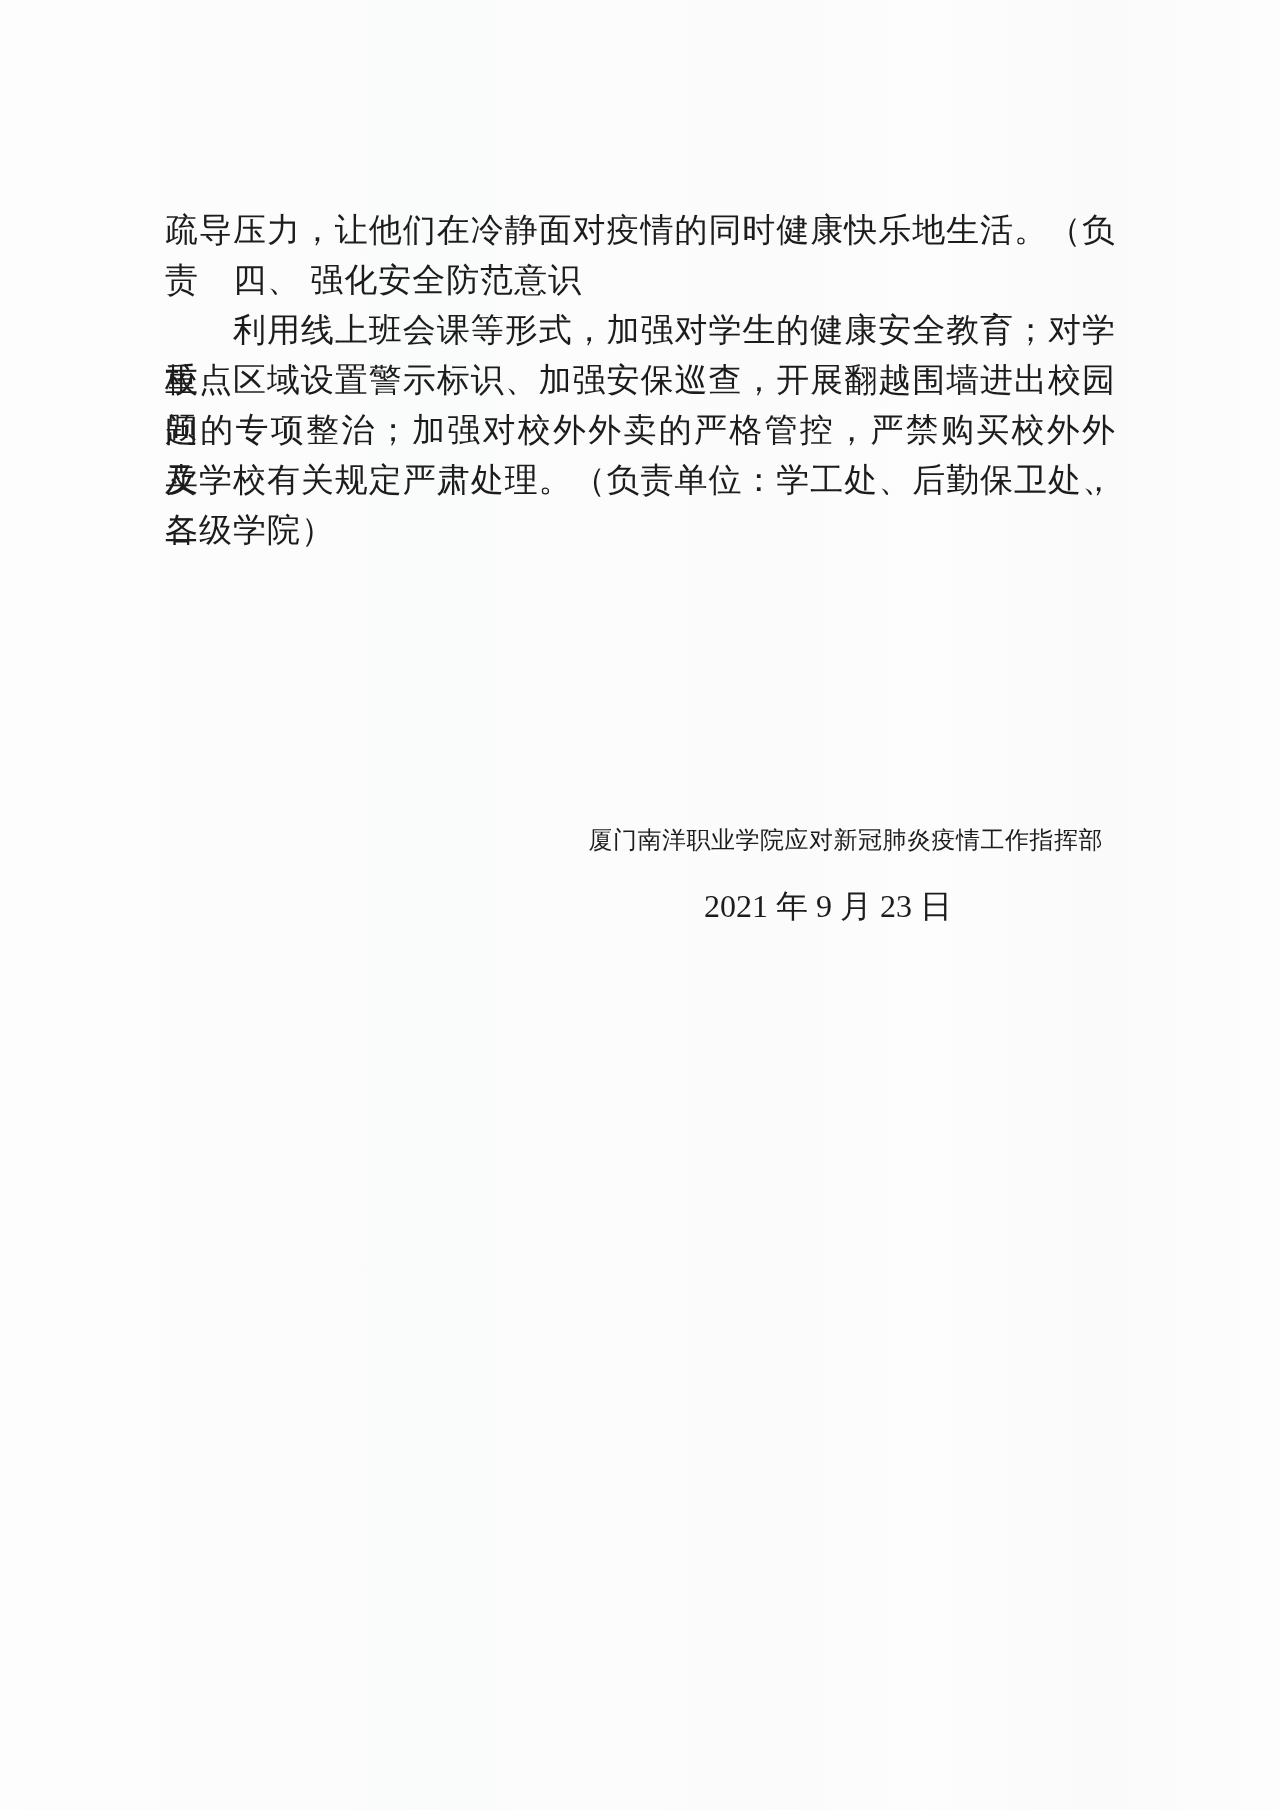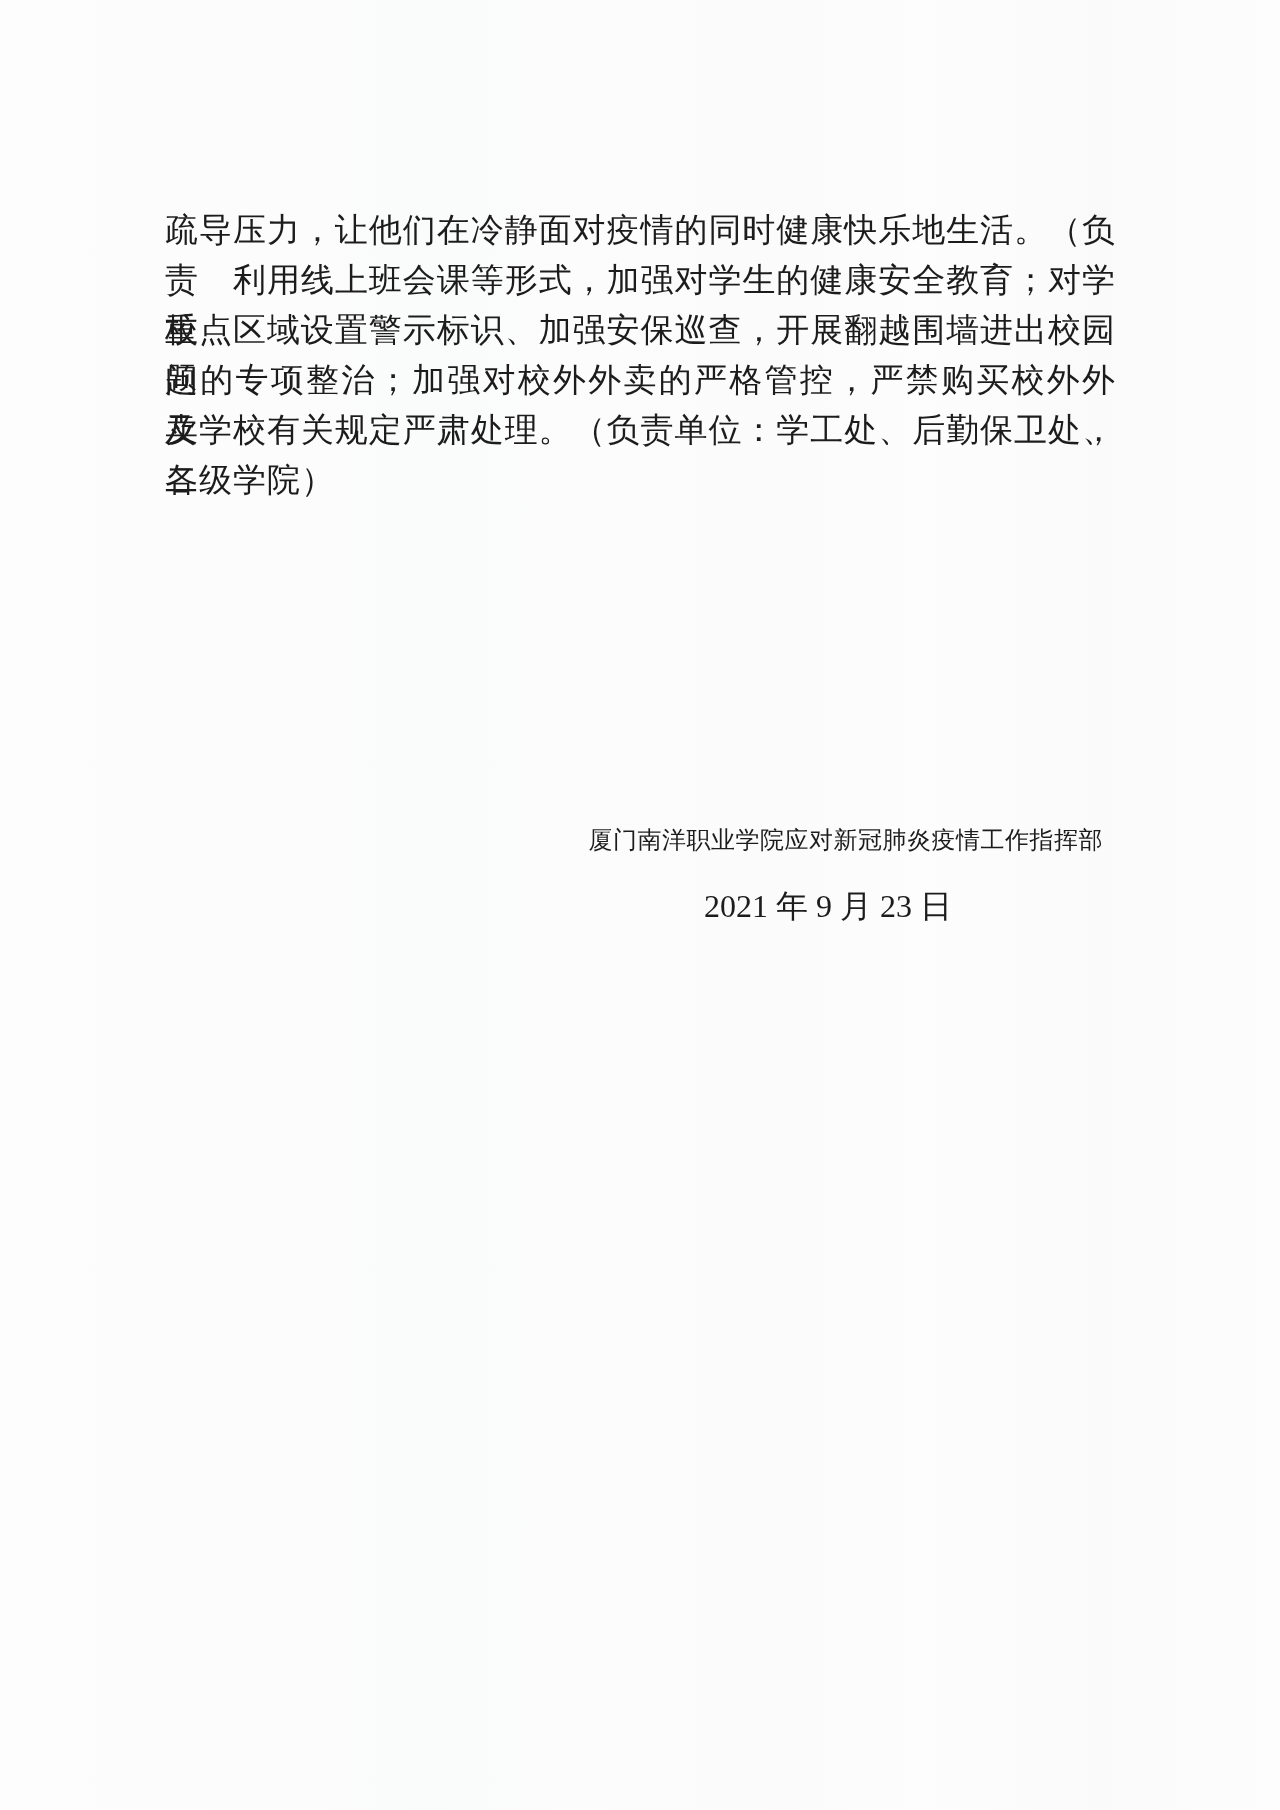--- a/index.html
+++ b/index.html
@@ -65,20 +65,21 @@
     font-size: 32px;
     white-space: nowrap;
   }
 </style>
 </head>
 <body>
 
 <div class="page">
   <div class="body-text">
     <div class="line justify">疏导压力，让他们在冷静面对疫情的同时健康快乐地生活。（负责</div>
+    <div class="line indent">四、 强化安全防范意识</div>
     <div class="line indent justify">利用线上班会课等形式，加强对学生的健康安全教育；对学校</div>
     <div class="line justify">重点区域设置警示标识、加强安保巡查，开展翻越围墙进出校园问</div>
     <div class="line justify">题的专项整治；加强对校外外卖的严格管控，严禁购买校外外卖，</div>
     <div class="line justify">及学校有关规定严肃处理。（负责单位：学工处、后勤保卫处、各</div>
     <div class="line">二级学院）</div>
   </div>
 
   <div class="signature">厦门南洋职业学院应对新冠肺炎疫情工作指挥部</div>
   <div class="date">2021 年 9 月 23 日</div>
 </div>

